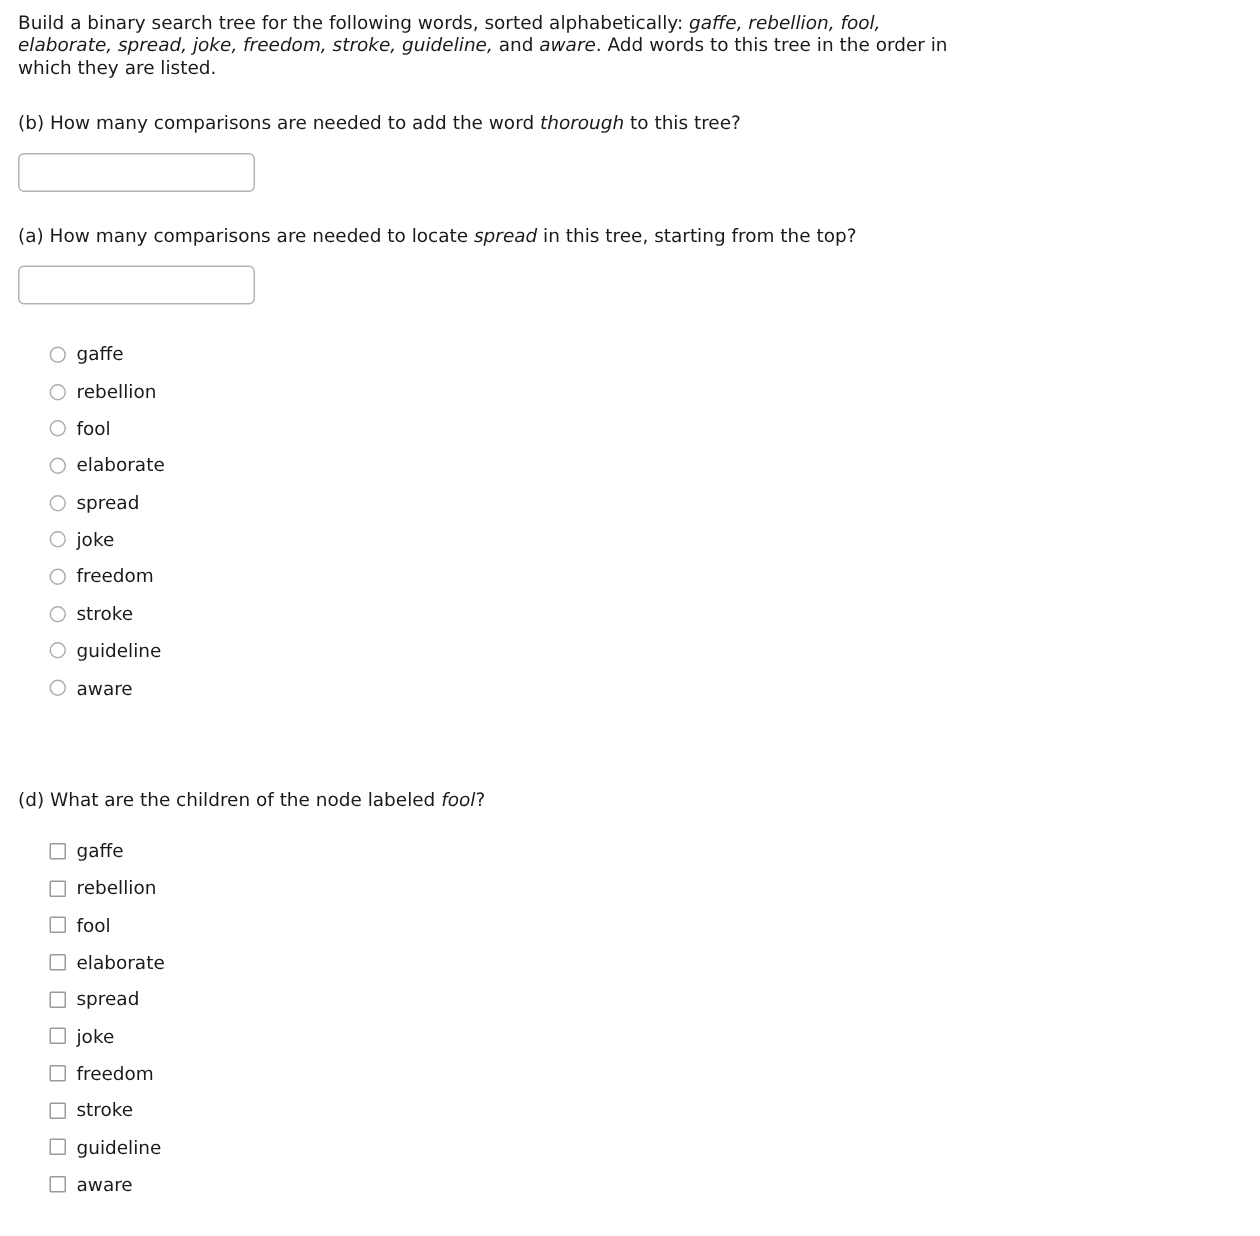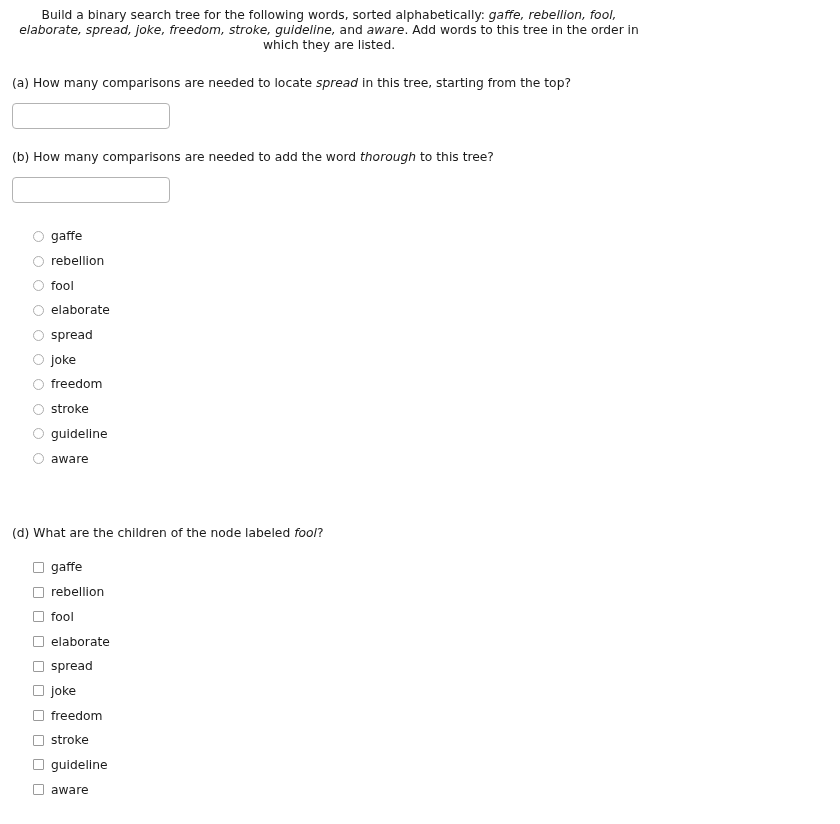--- a/index.html
+++ b/index.html
@@ -22,21 +22,21 @@
     padding: 8px 0 0 12px;
   }
 
   
   .intro {
     font-size: 12.3px;
     line-height: 15.2px;
     color: #1a1a1a;
     width: 634px;
     margin: 0 0 0 0;
-    text-align: center;
+    text-align: left;
   }
   .intro em,
   .qtext em {
     font-style: italic;
   }
 
   
   .question {
     margin-top: 0;
   }
@@ -111,30 +111,30 @@
     background: #ffffff;
   }
 </style>
 </head>
 <body>
 
 <div class="page">
 
   <p class="intro"><span>Build a binary search tree for the following words, sorted alphabetically: </span><em>gaffe, rebellion, fool, elaborate, spread, joke, freedom, stroke, guideline,</em><span> and </span><em>aware</em><span>. Add words to this tree in the order in which they are listed.</span></p>
 
+  <div class="question" id="q-b">
+    <p class="qtext"><span>(b) How many comparisons are needed to add the word </span><em>thorough</em><span> to this tree?</span></p>
+    <input class="answer-input" type="text" placeholder="" style="">
+  </div>
+
   <div class="question" id="q-a">
     <p class="qtext"><span>(a) How many comparisons are needed to locate </span><em>spread</em><span> in this tree, starting from the top?</span></p>
     <input class="answer-input" type="text" placeholder="" style="">
   </div>
 
-  <div class="question" id="q-b">
-    <p class="qtext"><span>(b) How many comparisons are needed to add the word </span><em>thorough</em><span> to this tree?</span></p>
-    <input class="answer-input" type="text" placeholder="" style="">
-  </div>
-
   <div class="question" id="q-c">
     <ul class="options">
         <li class="option-row">
           <span class="radio-mark"></span>
           <span class="option-label">gaffe</span>
         </li>
         <li class="option-row">
           <span class="radio-mark"></span>
           <span class="option-label">rebellion</span>
         </li>

